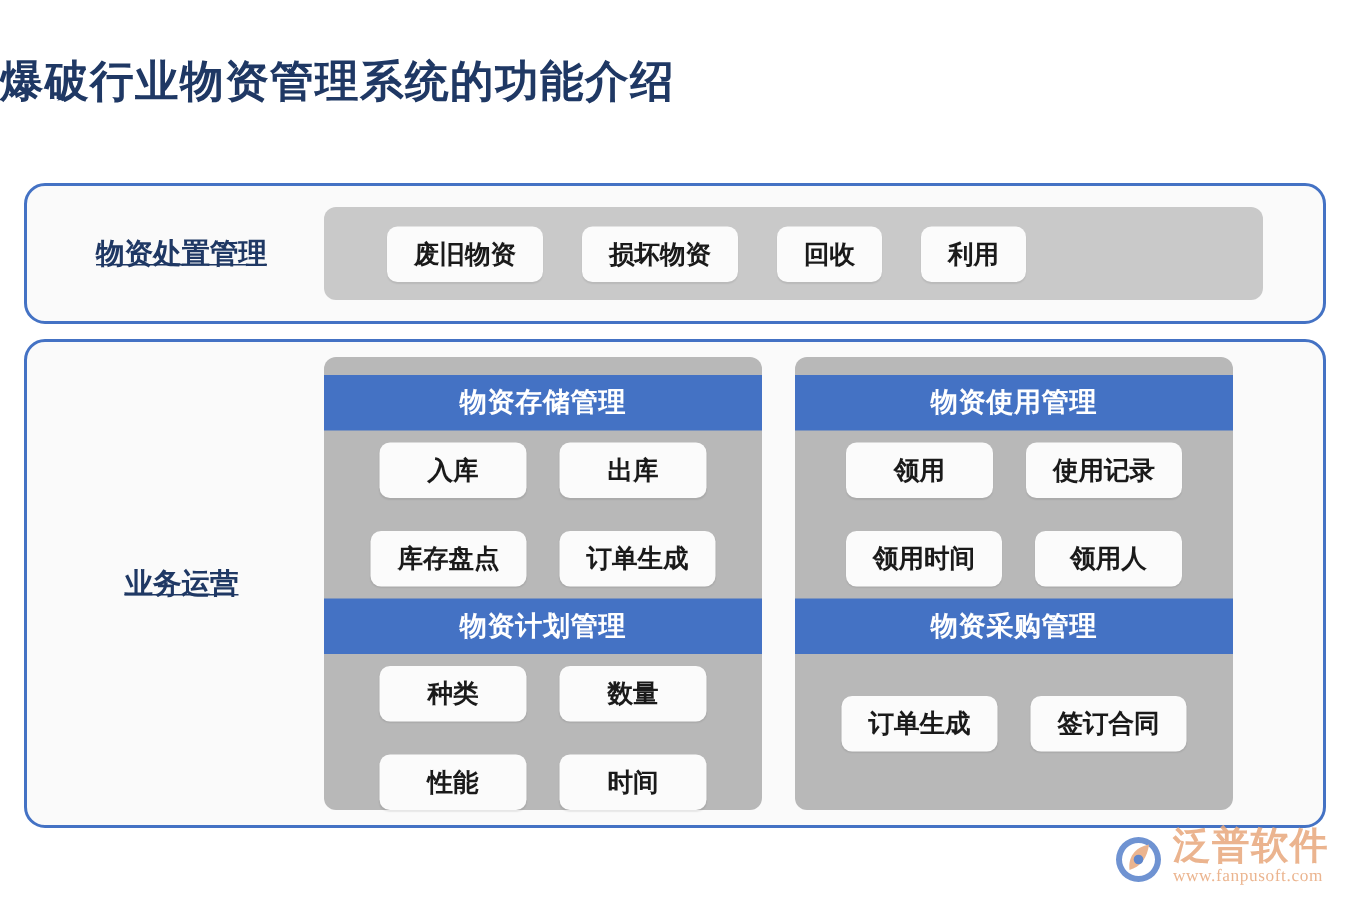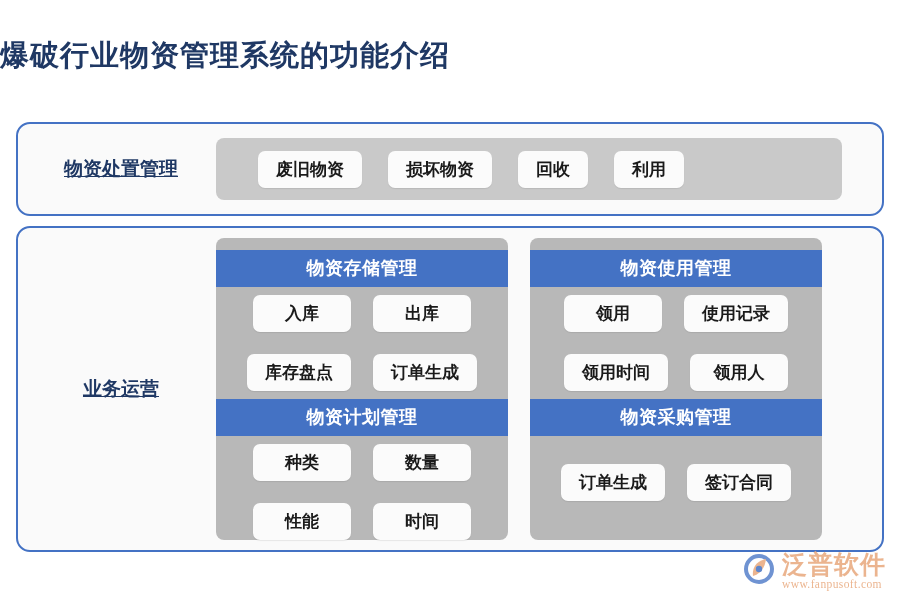--- a/index.html
+++ b/index.html
@@ -150,21 +150,21 @@
   .group-body.two-cols .pill {
     flex: 0 0 auto;
   }
 
   
   .logo {
     position: absolute;
     right: 14px;
     bottom: 10px;
     display: flex;
-    align-items: flex-start;
+    align-items: flex-end;
     gap: 6px;
     opacity: 0.85;
   }
   .logo-mark {
     width: 34px;
     height: 34px;
     position: relative;
     flex: 0 0 auto;
   }
   .logo-text-wrap {

